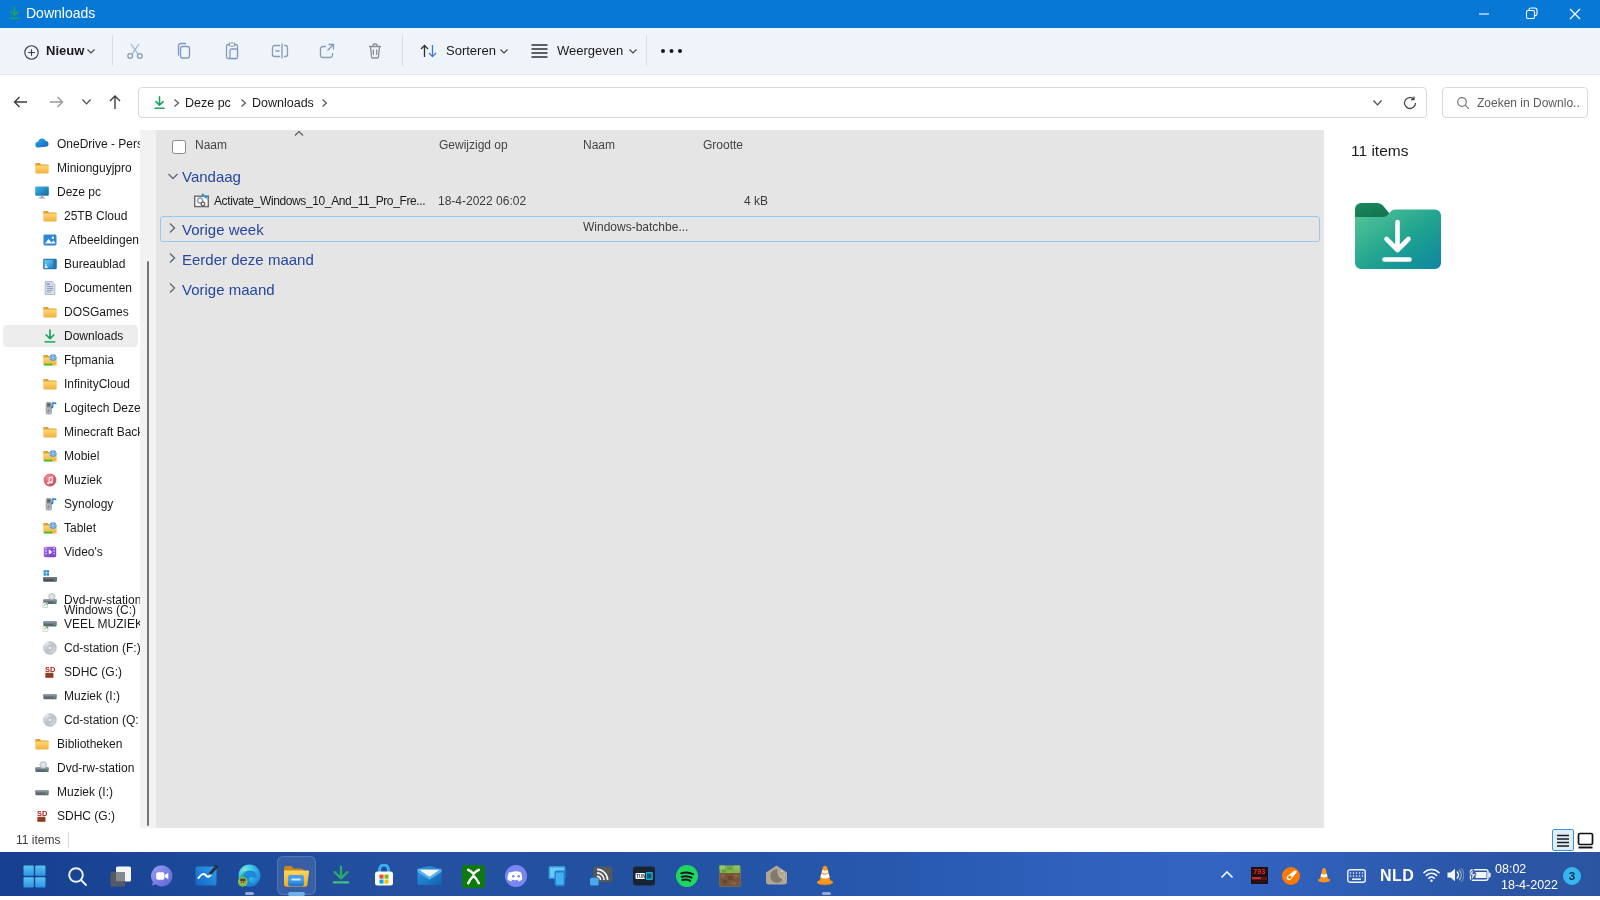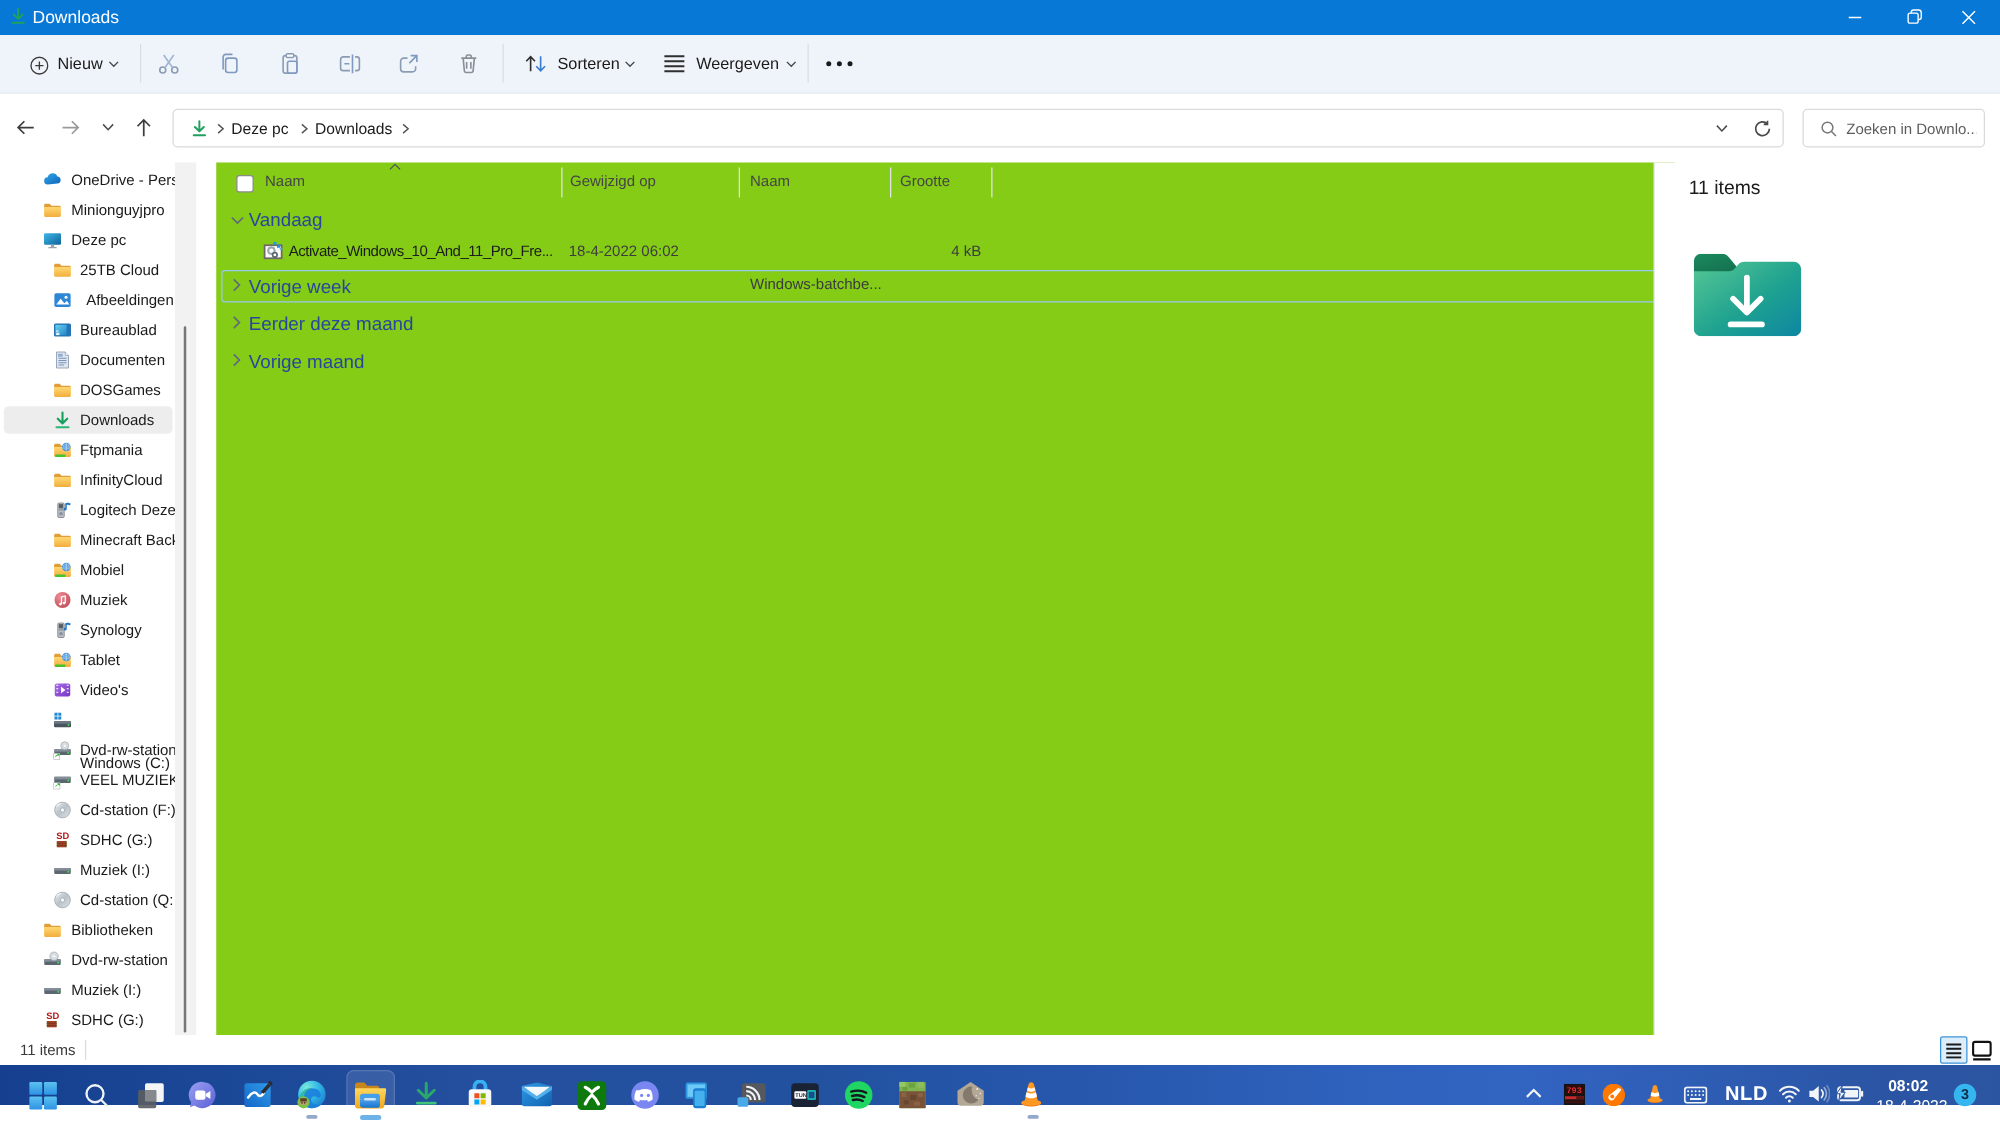--- a/index.html
+++ b/index.html
@@ -18,30 +18,30 @@
 .navicon{position:absolute;top:16px;font-size:15px;color:#414141;}
 #addrbox{left:138px;top:12px;width:1289px;height:31px;border:1px solid #d9d9d9;border-radius:4px;box-sizing:border-box;background:#fff;}
 #searchbox{left:1442px;top:12px;width:146px;height:31px;border:1px solid #d9d9d9;border-radius:4px;box-sizing:border-box;background:#fff;}
 .crumb{position:absolute;top:8px;font-size:12.5px;color:#1b1b1b;}
 
 #sidebar{left:0;top:130px;width:156px;height:698px;background:#fff;}
 .sitem{position:absolute;height:24px;line-height:24px;font-size:12px;color:#1a1a1a;white-space:nowrap;}
 #sscroll{left:140px;top:0px;width:17px;height:698px;background:#f2f2f2;}
 #sthumb{left:147px;top:131px;width:2px;height:565px;background:#757575;border-radius:1px;}
 
-#mainlist{left:173px;top:130px;width:1167px;height:698px;background:#84cc16;}
+#mainlist{left:156px;top:130px;width:1167px;height:698px;background:#e5e5e5;}
 .colsep{position:absolute;top:4px;width:1px;height:24px;background:#e3e3e3;}
 .hdrtxt{position:absolute;top:8px;font-size:12px;color:#454545;}
 .grouptxt{font-size:15px;color:#27479e;}
 
 #preview{left:1323px;top:130px;width:277px;height:698px;background:#fff;border-left:1px solid #e6e6e6;box-sizing:border-box;}
 
 #statusbar{left:0;top:828px;width:1600px;height:24px;background:#fff;}
 
-#taskbar{left:0;top:852px;width:1600px;height:32px;
+#taskbar{left:0;top:852px;width:1600px;height:44px;
  background:linear-gradient(90deg,#16408f 0%,#1c4898 12%,#24509f 25%,#22519f 40%,#2758ae 55%,#2f62bd 68%,#3264c2 76%,#2e5db4 85%,#2b55a4 94%,#2c55a1 100%);}
 .traytxt{color:#fff;font-size:12px;}
 </style>
 </head>
 <body>
 
 <div class="abs" id="titlebar">
  <svg class="abs" style="left:7px;top:5px" width="15" height="16" viewBox="0 0 16 16">
       <path d="M8 1.5v8.2M4.2 6.5 8 10.2 11.8 6.5" stroke="#1fa05d" stroke-width="1.7" fill="none" stroke-linecap="round" stroke-linejoin="round"></path>
       <path d="M3.2 13.6h9.6" stroke="#1fa05d" stroke-width="1.7" stroke-linecap="round"></path>
@@ -53,21 +53,21 @@
   <path d="M55 10.5 V9.8 a1.8 1.8 0 0 1 1.8-1.8 h4 a2.2 2.2 0 0 1 2.2 2.2 v3.6 a1.8 1.8 0 0 1-1.8 1.8 h-.7" fill="none" stroke="#fff" stroke-width="1.1"></path>
   <path d="M96 9l10 10M106 9 96 19" stroke="#fff" stroke-width="1.2"></path>
  </svg>
 </div>
 
 <div class="abs" id="toolbar">
  <svg class="abs" style="left:24px;top:17px" width="15" height="15" viewBox="0 0 15 15">
       <circle cx="7.5" cy="7.5" r="6.7" fill="none" stroke="#3b3b3b" stroke-width="1.1"></circle>
       <path d="M7.5 4.2v6.6M4.2 7.5h6.6" stroke="#3b3b3b" stroke-width="1.1"></path>
     </svg>
- <div class="tbtxt" style="left:46px;">Nieuw</div>
+ <div class="tbtxt" style="left:46px;font-weight:bold;">Nieuw</div>
  <svg class="abs" style="left:86px;top:20px" width="10" height="7" viewBox="0 0 10 7">
       <path d="M1.5 1.5 5 5l3.5-3.5" stroke="#444" stroke-width="1.1" fill="none"></path>
     </svg>
  <div class="tsep" style="left:112px;"></div>
 
  <svg class="abs" style="left:125px;top:13px" width="20" height="20" viewBox="0 0 20 20" fill="none" stroke="#8a9cb4" stroke-width="1.3">
       <circle cx="5.2" cy="15" r="2.4"></circle>
       <circle cx="14.8" cy="15" r="2.4"></circle>
       <path d="M6.9 13.2 14 3M13.1 13.2 6 3" stroke="#9fb6d4"></path>
     </svg>
@@ -778,16 +778,16 @@
       <path d="M11.2 5a4.3 4.3 0 0 1 0 6" stroke="#f2f5f8" stroke-width="1.4" fill="none" stroke-linecap="round"></path>
       <path d="M13.4 3.2a7.5 7.5 0 0 1 0 9.6" stroke="#f2f5f8" stroke-width="1.4" fill="none" opacity="0.55" stroke-linecap="round"></path>
       <path d="M15.6 1.6a10.6 10.6 0 0 1 0 12.8" stroke="#f2f5f8" stroke-width="1.4" fill="none" opacity="0.3" stroke-linecap="round"></path>
     </svg>
     <svg class="abs" style="left:1467px;top:16px" width="24" height="14" viewBox="0 0 24 14">
       <rect x="3.5" y="1.8" width="17.5" height="10.4" rx="2.2" fill="none" stroke="#f2f5f8" stroke-width="1.5"></rect>
       <rect x="21.8" y="4.6" width="1.8" height="4.8" rx=".9" fill="#f2f5f8"></rect>
       <rect x="8.5" y="4" width="11" height="6" fill="#f2f5f8"></rect>
       <path d="M6.8 0.5 2.2 7h3l-1.4 6 5.4-7.2H5.8z" fill="#f2f5f8" stroke="#2b55a4" stroke-width="0.8"></path>
     </svg>
-    <div class="abs traytxt" style="left:1495px;top:10px;width:63px;text-align:center;font-size:12.5px;font-weight:bold;">08:02</div>
+    <div class="abs traytxt" style="left:1495px;top:10px;width:63px;text-align:left;font-size:12.5px;">08:02</div>
     <div class="abs traytxt" style="left:1495px;top:26px;width:63px;text-align:right;font-size:12.5px;">18-4-2022</div>
     <div class="abs" style="left:1563px;top:15px;width:18px;height:18px;border-radius:50%;background:#35b6f0;color:#103048;font-size:11.5px;font-weight:bold;text-align:center;line-height:18px;">3</div>
   </div>
 
 </body></html>

